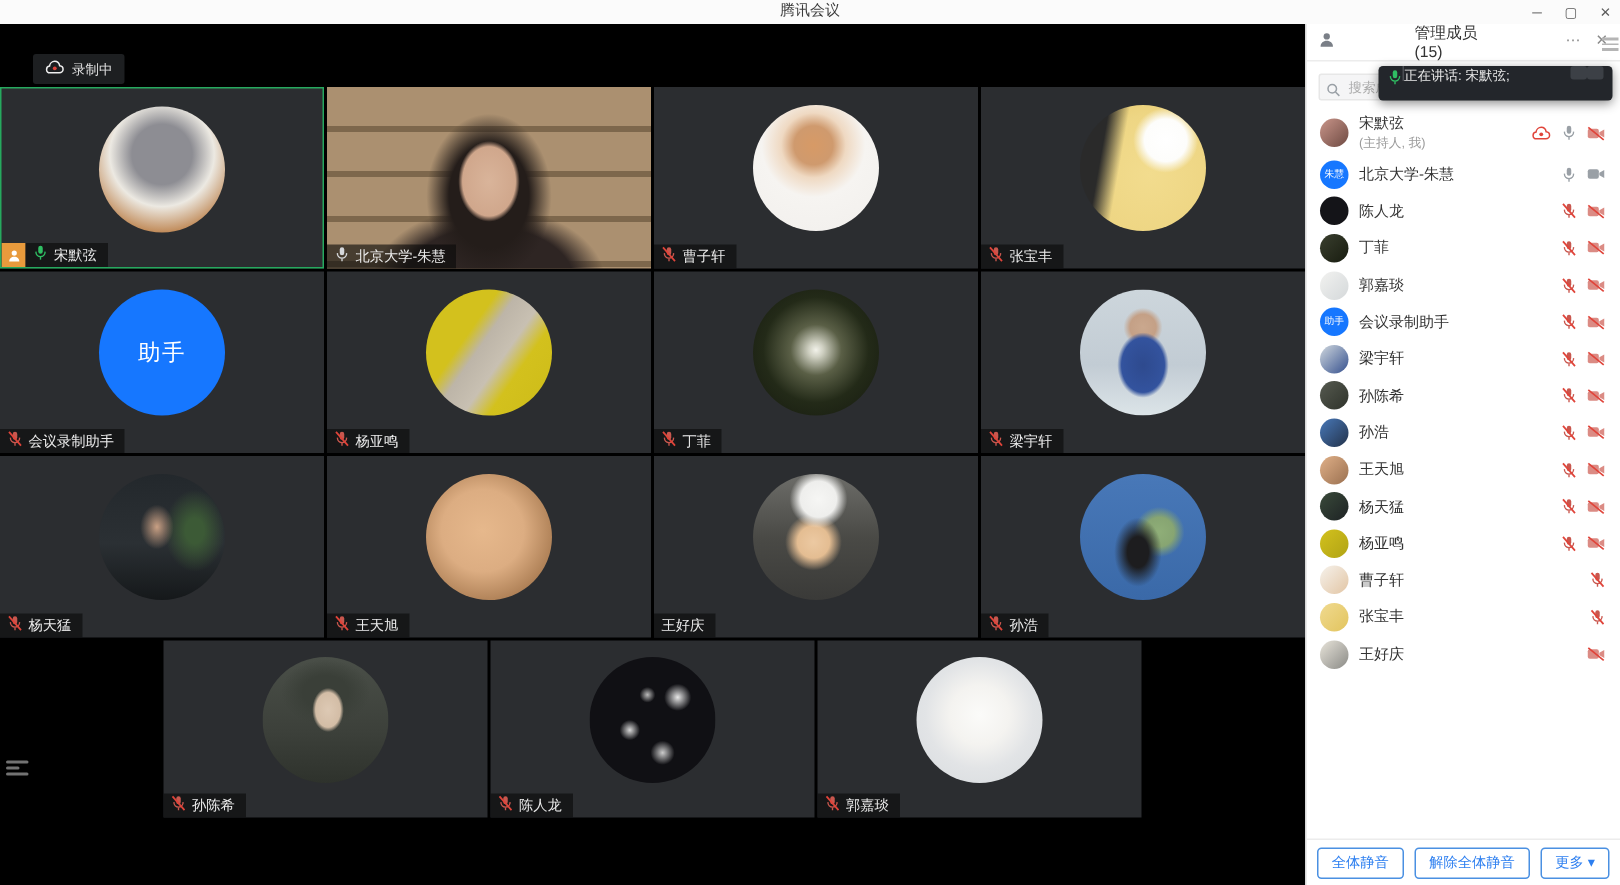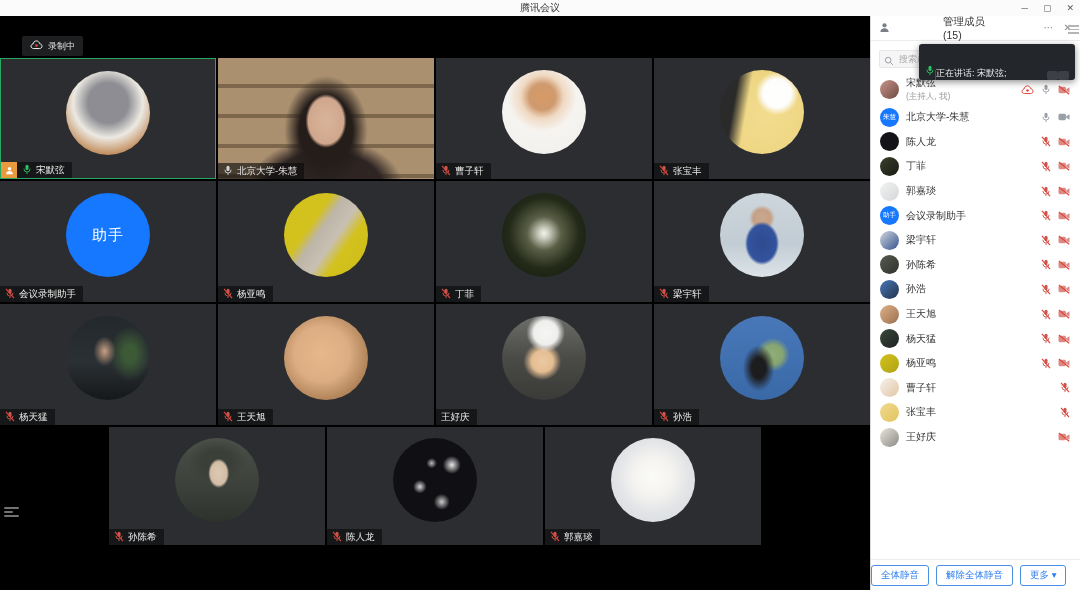--- a/index.html
+++ b/index.html
@@ -47,37 +47,37 @@
   .ph-icon{color:#8a8a8a;font-size:10px;margin-left:10px;line-height:1;}
   .side-handle{position:absolute;top:6px;right:1px;width:11px;height:15px;display:flex;
                flex-direction:column;justify-content:center;gap:2px;}
   .side-handle i{display:block;height:1.5px;background:#b5b5b5;}
   .search-wrap{margin:7px 8px 3px;position:relative;flex:none;}
   .search-input{width:100%;box-sizing:border-box;height:18px;background:#f5f5f6;border:1px solid #e7e7e7;
                 border-radius:2px;font-size:9px;padding:0 4px 0 19px;color:#333;outline:none;
                 font-family:inherit;}
   .search-input::placeholder{color:#ababab;}
   .search-icon{position:absolute;left:5px;top:4px;}
-  .toast{position:absolute;left:48px;top:28px;width:144px;height:36px;background:#23262b;
-         border-radius:3px;box-shadow:0 2px 7px rgba(0,0,0,.45);display:flex;align-items:flex-end;
+  .toast{position:absolute;left:48px;top:28px;width:144px;height:23px;background:#23262b;
+         border-radius:3px;box-shadow:0 2px 7px rgba(0,0,0,.45);display:flex;align-items:flex-start;
          gap:0;padding:0 6px;z-index:6;}
   .toast-div{width:1px;height:10px;background:#4a4d53;flex:none;}
   .toast-text{color:#e9e9e9;font-size:9px;white-space:nowrap;flex:1;}
   .toast-blob{width:11px;height:9px;background:#3c4046;border-radius:2px;flex:none;}
   .member-list{flex:1;overflow:hidden;padding-top:3px;}
   .member-row{display:flex;align-items:center;height:24.6px;padding:0 10px 0 9px;gap:7px;}
   .member-row.tall{height:31px;}
   .m-avatar{width:19px;height:19px;border-radius:50%;flex:none;display:flex;align-items:center;
             justify-content:center;color:#fff;font-size:6.5px;overflow:hidden;}
   .m-namewrap{flex:1;min-width:0;display:flex;flex-direction:column;justify-content:center;}
   .m-name{font-size:10px;color:#333;white-space:nowrap;overflow:hidden;text-overflow:ellipsis;}
   .m-sub{font-size:8.5px;color:#9b9b9b;margin-top:1px;}
   .m-icons{display:flex;align-items:center;gap:7px;flex:none;}
   .panel-footer{height:30px;flex:none;border-top:1px solid #ececec;display:flex;align-items:center;
-                gap:7px;}
+                justify-content:center;gap:7px;}
   .pf-btn{border:1px solid #4a90e2;color:#2d7ff0;background:#fff;border-radius:3px;
           font-size:9.5px;padding:3px 9px;white-space:nowrap;font-family:inherit;}
 </style>
 </head>
 <body>
 
 <div class="screen">
 
   <div class="titlebar">
     <div class="win-title">腾讯会议</div>

